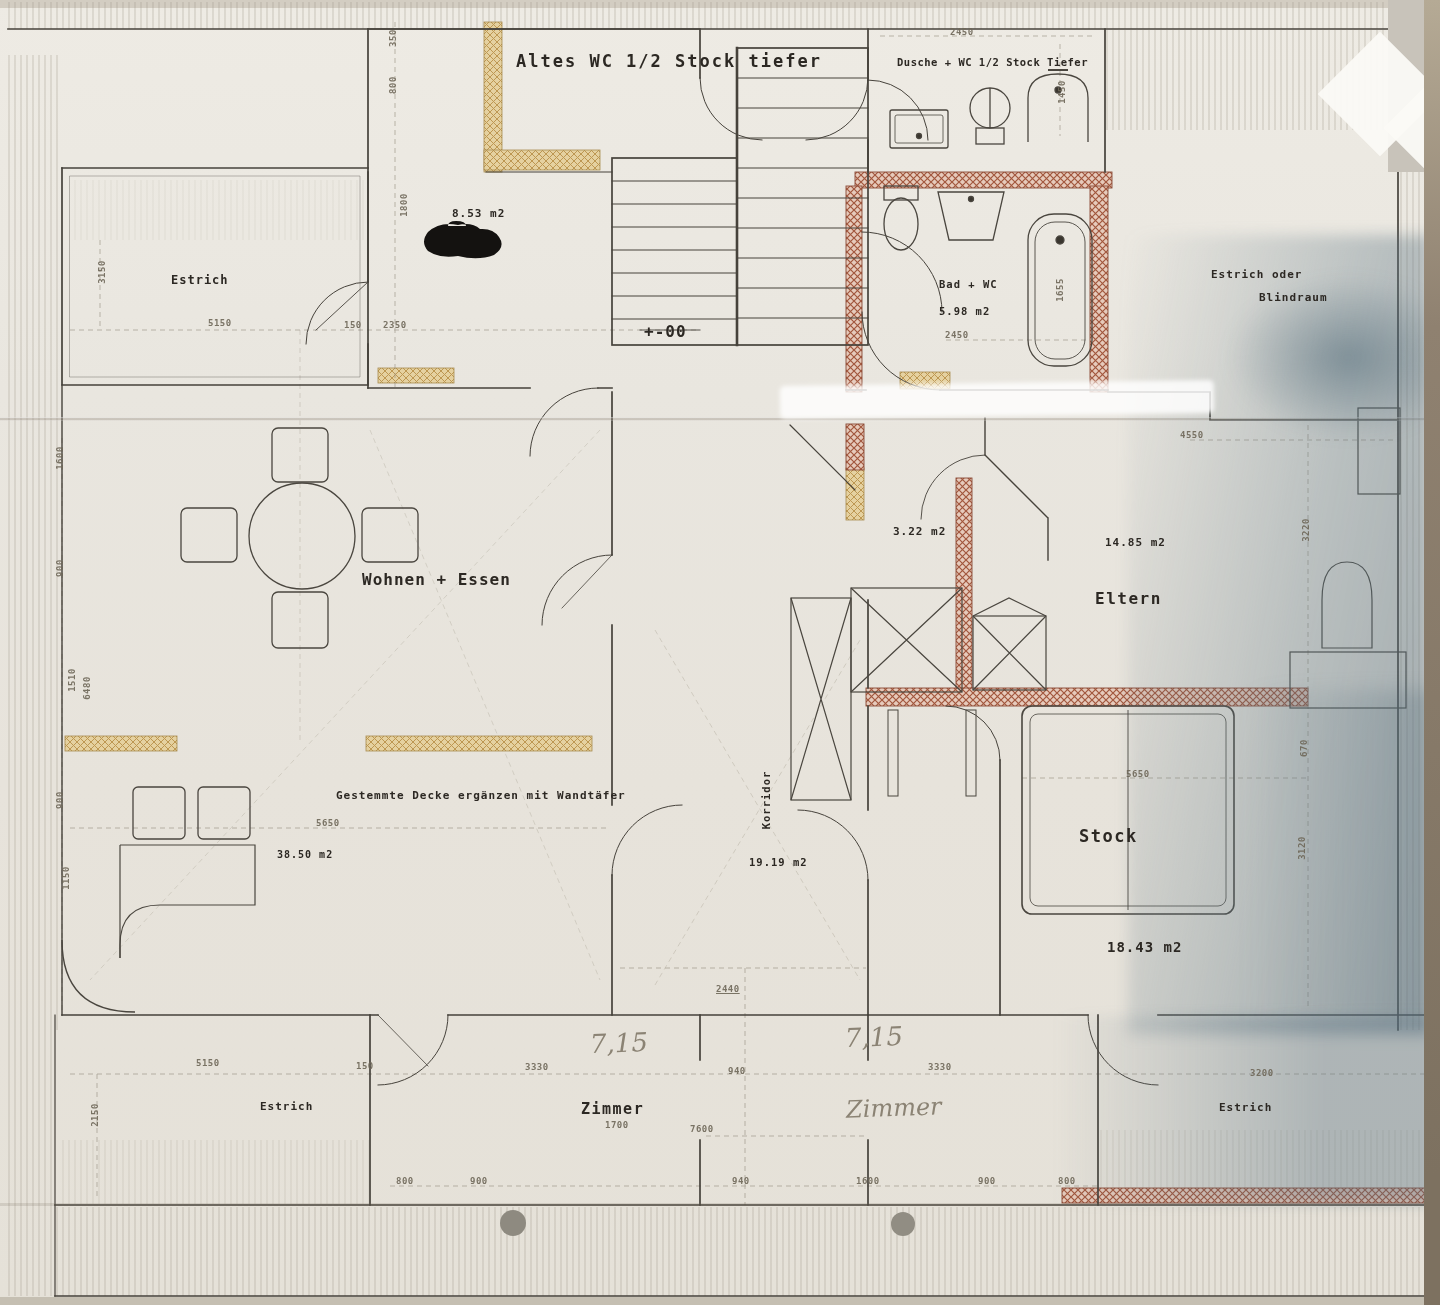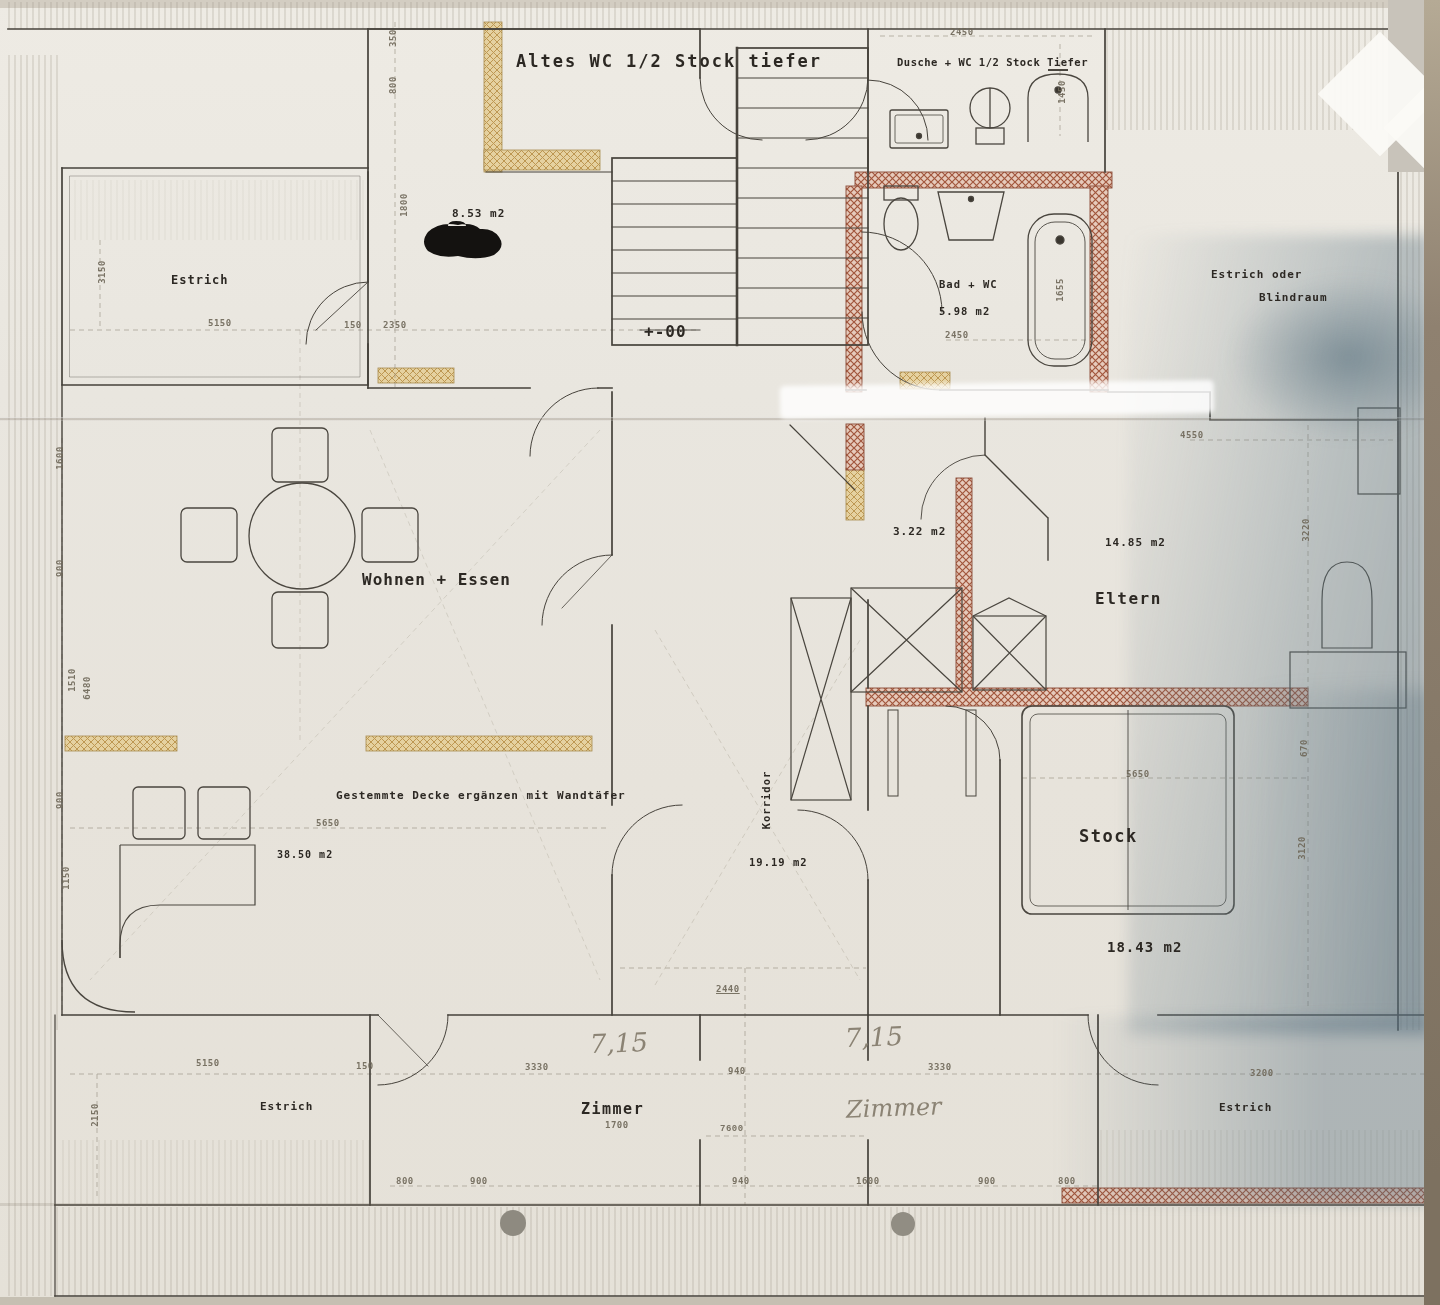--- a/index.html
+++ b/index.html
@@ -289,21 +289,21 @@
     <div class="dim" style="left:344px;top:320px;">150</div>
     <div class="dim" style="left:383px;top:320px;">2350</div>
     <div class="dim" style="left:945px;top:330px;">2450</div>
     <div class="dim" style="left:1180px;top:430px;">4550</div>
     <div class="dim" style="left:1126px;top:769px;">5650</div>
     <div class="dim" style="left:316px;top:818px;">5650</div>
     <div class="dim" style="left:716px;top:984px;text-decoration:underline;">2440</div>
     <div class="dim" style="left:525px;top:1062px;">3330</div>
     <div class="dim" style="left:728px;top:1066px;">940</div>
     <div class="dim" style="left:928px;top:1062px;">3330</div>
-    <div class="dim" style="left:720px;top:1124px;font-family:Liberation Mono, monospace;">7600</div>
+    <div class="dim" style="left:690px;top:1124px;">7600</div>
     <div class="dim" style="left:196px;top:1058px;">5150</div>
     <div class="dim" style="left:356px;top:1061px;">150</div>
     <div class="dim" style="left:1250px;top:1068px;">3200</div>
     <div class="dim" style="left:396px;top:1176px;">800</div>
     <div class="dim" style="left:470px;top:1176px;">900</div>
     <div class="dim" style="left:605px;top:1120px;">1700</div>
     <div class="dim" style="left:732px;top:1176px;">940</div>
     <div class="dim" style="left:856px;top:1176px;">1600</div>
     <div class="dim" style="left:978px;top:1176px;">900</div>
     <div class="dim" style="left:1058px;top:1176px;">800</div>

